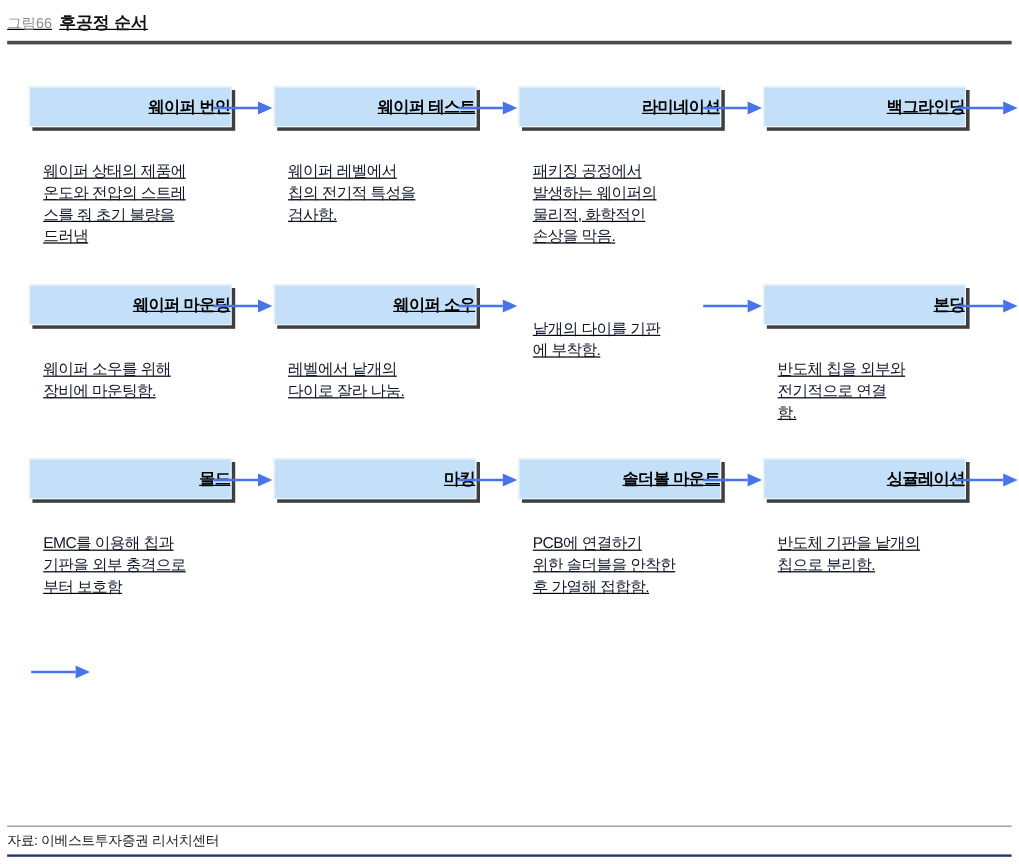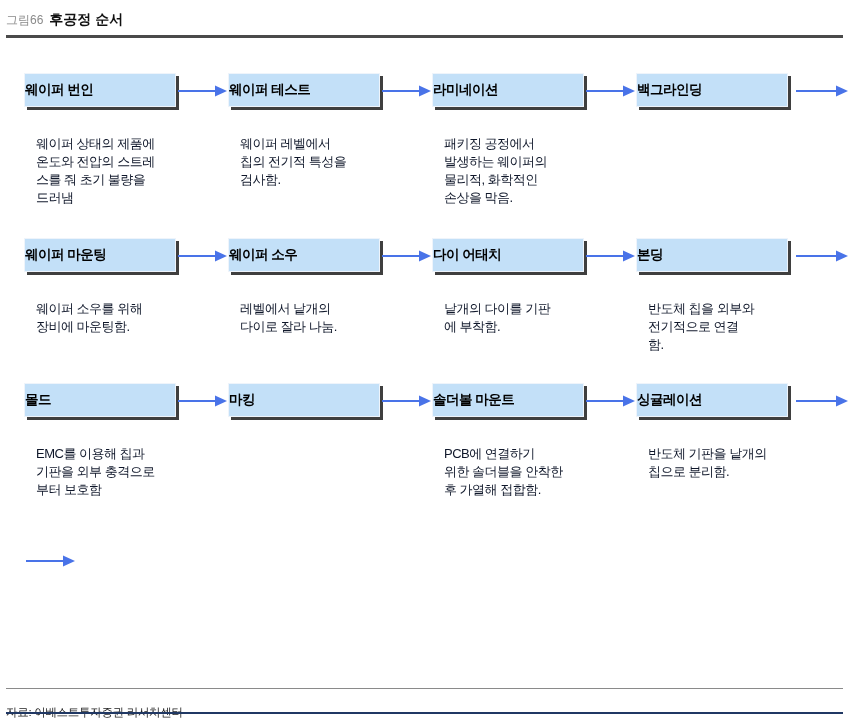--- a/index.html
+++ b/index.html
@@ -3,57 +3,57 @@
 <meta charset="utf-8">
 <style>
   * { margin: 0; padding: 0; box-sizing: border-box; }
   html, body { width: 849px; height: 720px; }
   body {
     font-family: "Liberation Sans", "DejaVu Sans", sans-serif;
     background: #ffffff;
     position: relative;
     overflow: hidden;
   }
-  .page { padding: 8px 6px 0 6px; position: relative; height: 100%; }
+  .page { padding: 8px 6px 0 6px; position: relative; height: 100%; text-decoration: underline; }
 
   
   .header { border-bottom: 3px solid #4a4a4a; padding: 2px 0 6px 0; }
   .figure-label { color: #8a8a8a; font-size: 12px; margin-right: 6px; }
   .figure-title { color: #111111; font-size: 14px; font-weight: bold; }
 
   
   .flow-row { display: flex; align-items: flex-start; padding-left: 18px; }
   .row1 { margin-top: 35px; height: 165px; }
   .row2 { height: 145px; }
   .row3 { height: 160px; }
   .row4 { height: 130px; }
 
   .step { width: 152px; flex: 0 0 152px; }
   .box {
-    width: 152px; height: 34px;
+    width: 169px; height: 34px;
     background: #C3E0F8;
     border: 1px solid #eef4fb;
     box-shadow: 3px 3px 0 #3f3f3f;
-    display: flex; align-items: center; justify-content: flex-start;
+    display: flex; align-items: center; justify-content: flex-end;
   }
   .box-label { color: #000000; font-weight: bold; font-size: 13.5px; letter-spacing: -0.5px; }
   .desc {
     margin: 28px 0 0 12px;
     color: #0f172a;
     font-size: 13px;
     line-height: 1.38;
     letter-spacing: -0.5px;
     white-space: pre-line;
   }
 
   .arrow { flex: 0 0 52px; width: 52px; display: flex; justify-content: center; margin-top: 11px; }
   .arrow-tail { flex: 1 1 auto; display: flex; justify-content: flex-start; padding-left: 6px; margin-top: 11px; }
 
   
-  .footer { position: absolute; left: 6px; right: 6px; top: 688px; border-top: 1px solid #8a8a8a; padding-top: 16px; }
+  .footer { position: absolute; left: 6px; right: 6px; top: 688px; border-top: 1px solid #8a8a8a; padding-top: 4px; }
   .source { color: #222222; font-size: 11.5px; letter-spacing: -0.3px; }
   .bottom-rule { position: absolute; left: 6px; right: 6px; top: 712px; border-top: 2px solid #203864; }
 </style>
 </head>
 <body>
 
 <div class="page">
 
   <div class="header">
     <span class="figure-label">그림66</span><span class="figure-title">후공정 순서</span>
@@ -138,23 +138,20 @@
       <div class="desc">레벨에서 낱개의
 다이로 잘라 나눔.</div>
     </div>
     <div class="arrow">
         <svg width="52" height="14" viewBox="0 0 52 14">
           <line x1="2" y1="7" x2="39" y2="7" stroke="#4973E8" stroke-width="2"></line>
           <polygon points="39,1.5 51,7 39,12.5" fill="#4973E8"></polygon>
         </svg>
       </div>
     <div class="step">
-      <div class="box">
-          <span class="box-label">다이 어태치</span>
-        </div>
       <div class="desc">낱개의 다이를 기판
 에 부착함.</div>
     </div>
     <div class="arrow">
         <svg width="52" height="14" viewBox="0 0 52 14">
           <line x1="2" y1="7" x2="39" y2="7" stroke="#4973E8" stroke-width="2"></line>
           <polygon points="39,1.5 51,7 39,12.5" fill="#4973E8"></polygon>
         </svg>
       </div>
     <div class="step">

